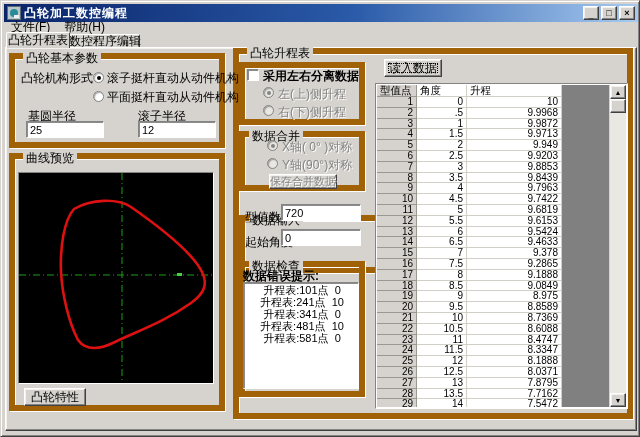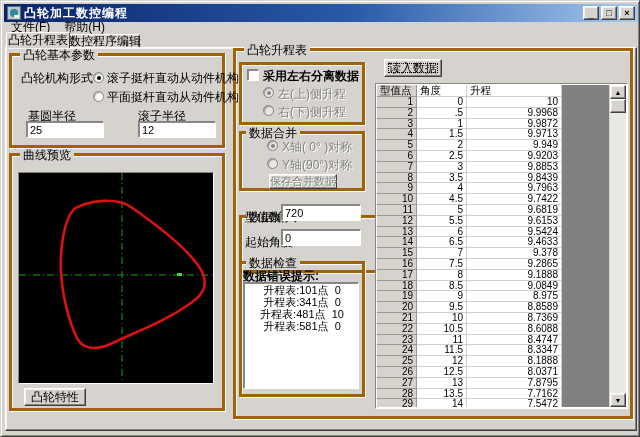--- a/index.html
+++ b/index.html
@@ -31,21 +31,21 @@
   
   .tab{background:#d6d3ce;border:1px solid;border-color:#ffffff #404040 #d6d3ce #ffffff;
     border-bottom:none;display:flex;align-items:center;justify-content:center;white-space:nowrap;
     border-top-left-radius:2px;border-top-right-radius:2px;}
   .tab.active{z-index:3;}
   .tab.inactive{border-color:#ffffff #404040 #d6d3ce #ffffff;}
   .page{left:4px;top:46px;width:632px;height:384px;background:#d6d3ce;
     border:1px solid;border-color:#ffffff #404040 #404040 #ffffff;
     box-shadow:inset -1px -1px 0 #848484, inset 1px 1px 0 #f2f1ee;z-index:1;}
   
-  .group{border:3px solid #a16207;box-shadow:1px 1px 0 #ffffff, inset 1px 1px 0 #ffffff;z-index:2;}
+  .group{border:6px solid #a16207;box-shadow:1px 1px 0 #ffffff, inset 1px 1px 0 #ffffff;z-index:2;}
   .group-label{position:absolute;top:-7px;left:8px;background:#d6d3ce;padding:0 3px;white-space:nowrap;line-height:13px;z-index:4;}
   
   .lbl{white-space:nowrap;z-index:3;}
   .dis{color:#848484;text-shadow:1px 1px 0 #ffffff;}
   .field{background:#fff;border:1px solid;border-color:#848484 #ffffff #ffffff #848484;
     box-shadow:inset 1px 1px 0 rgba(64,64,64,.6);
     font-family:"Liberation Sans",sans-serif;font-size:11px;padding:1px 3px;z-index:3;}
   input.field{outline:none;}
   .radio{width:11px;height:11px;border-radius:50%;background:#fff;border:1px solid #848484;
     box-shadow:inset 1px 1px 1px rgba(64,64,64,.45);z-index:3;}
@@ -186,21 +186,21 @@
   </div>
   <span class="abs lbl" style="left:244px;top:208px;">型值数</span>
   <input class="abs field" style="left: 280px; top: 203px; width: 80px; height: 17px;" value="720">
   <span class="abs lbl" style="left:244px;top:233px;">起始角度</span>
   <input class="abs field" style="left: 280px; top: 228px; width: 80px; height: 17px;" value="0">
 
   <div class="abs group" style="left:238px;top:260px;width:126px;height:136px;">
     <span class="group-label" style="left:4px;">数据检查</span>
   </div>
   <span class="abs lbl" style="left:242px;top:267px;font-weight:bold;">数据错误提示:</span>
-  <div class="abs listbox" style="left:242px;top:281px;width:116px;height:107px;text-align:center;"><div>升程表:101点  0</div><div>升程表:341点  0</div><div>升程表:481点  10</div><div>升程表:581点  0</div></div>
+  <div class="abs listbox" style="left:242px;top:281px;width:116px;height:107px;text-align:center;"><div>升程表:101点  0</div><div>升程表:241点  10</div><div>升程表:341点  0</div><div>升程表:481点  10</div><div>升程表:581点  0</div></div>
 
   <div class="abs btn" style="left:383px;top:58px;width:58px;height:18px;">
     <span class="focus-rect"></span>
     <span>读入数据</span>
   </div>
 
   <div class="abs grid" style="left:374px;top:82px;width:253px;height:326px;">
     <div class="grid-inner">
       <div class="grid-filler"></div>
       <div class="grid-header">

